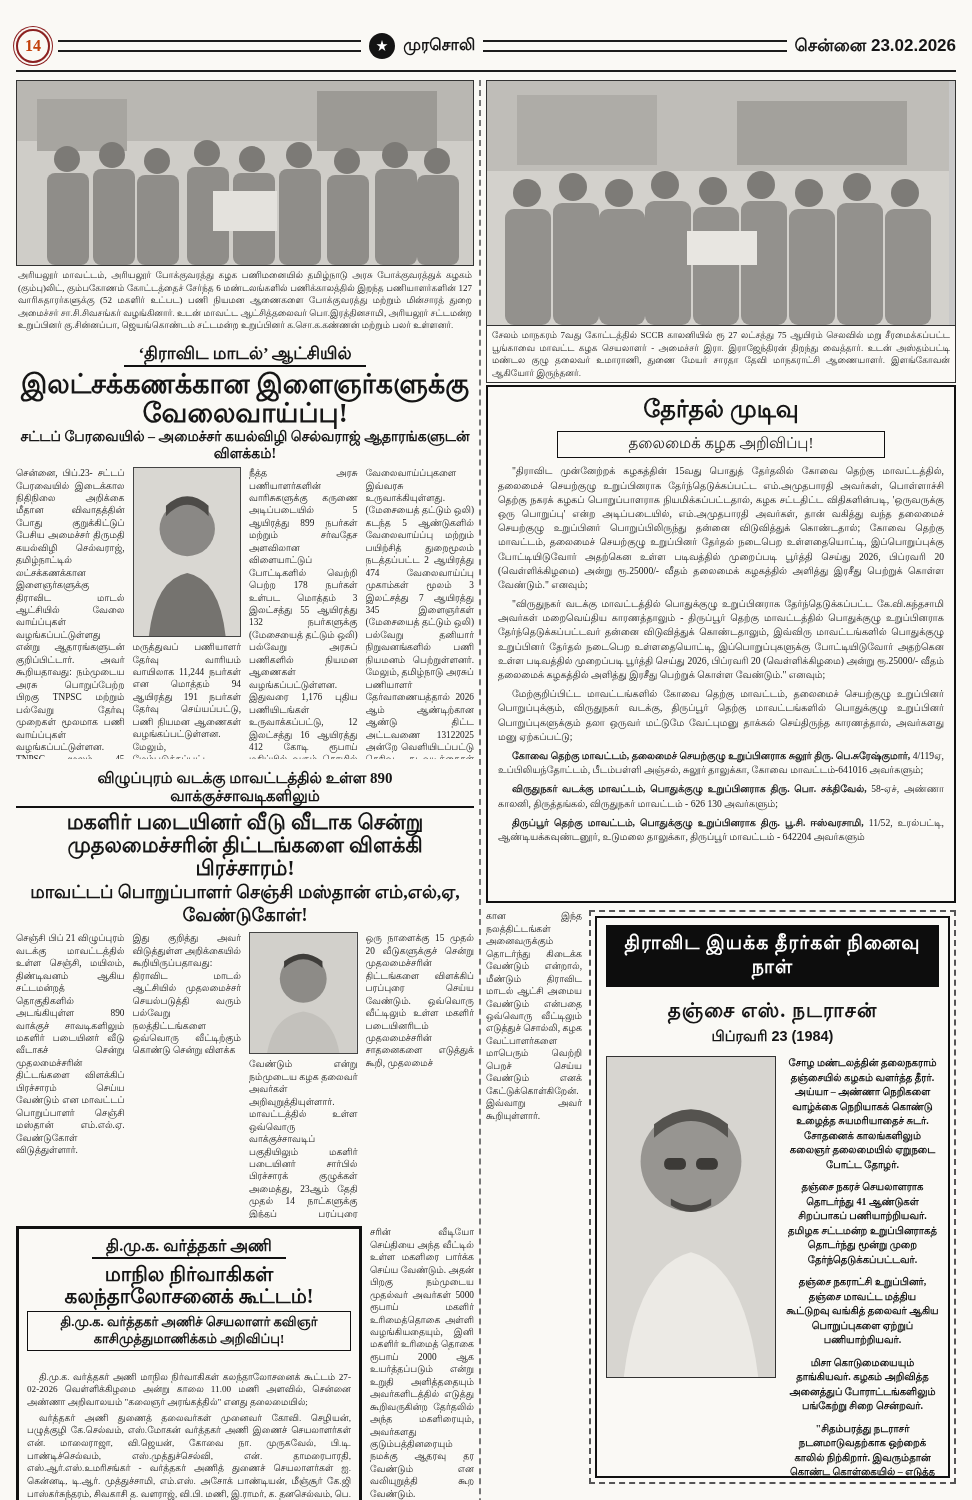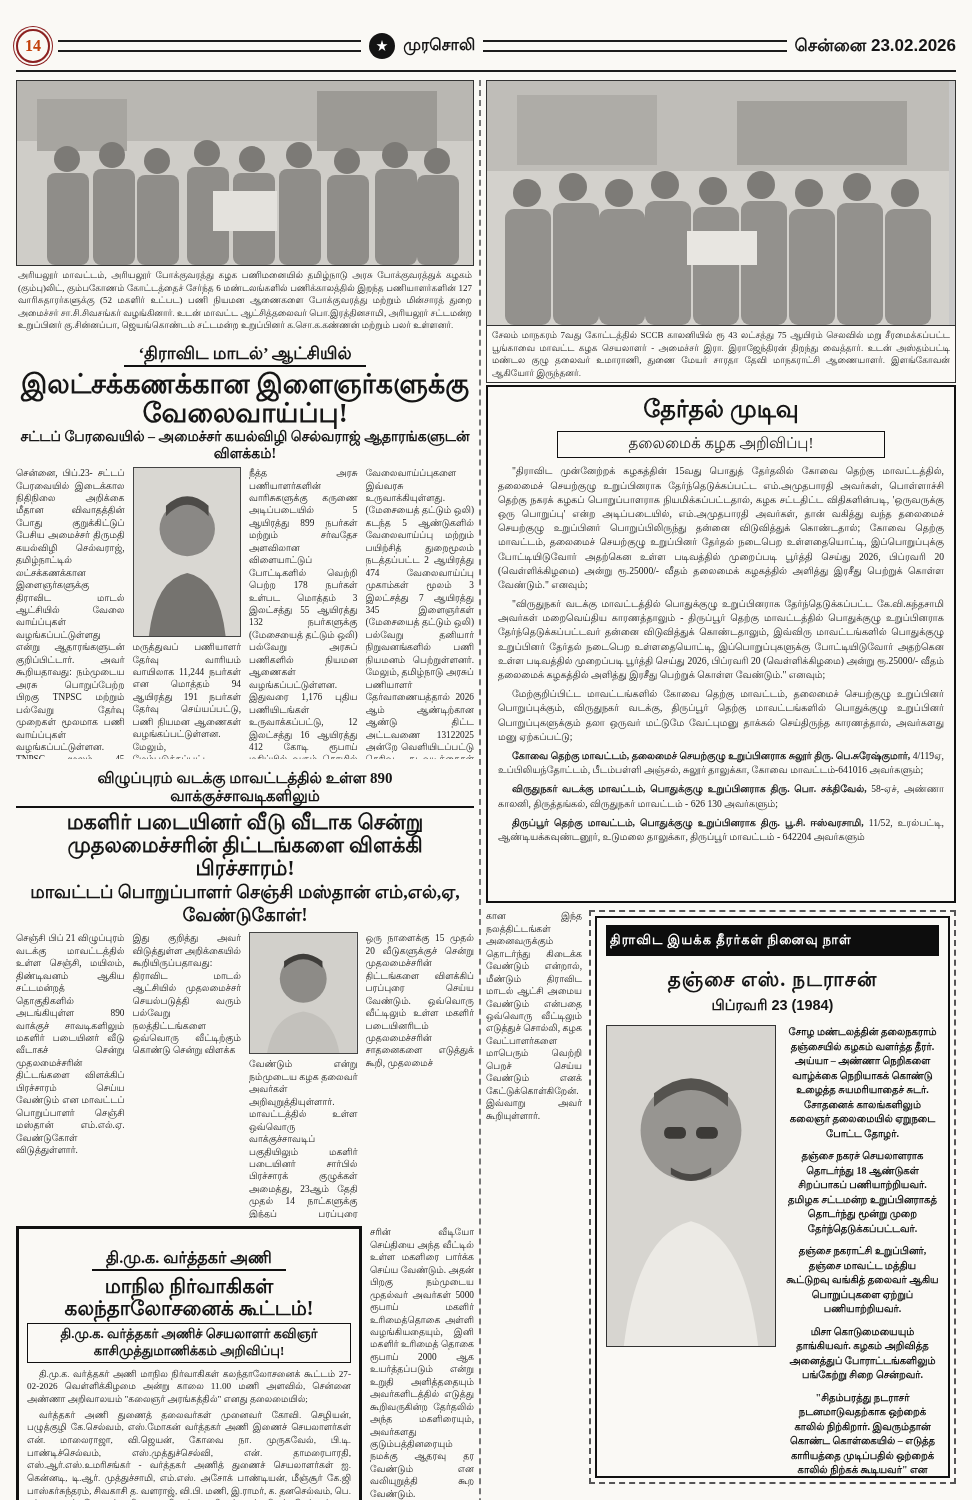--- a/index.html
+++ b/index.html
@@ -49,42 +49,42 @@
 
   
   .k2{font-size:15px;margin-top:10px;}
   .h2a{font-weight:bold;font-size:21px;text-align:center;line-height:1.1;margin:3px 0 2px 0;}
   .sub2{font-weight:bold;font-size:18px;text-align:center;margin-bottom:4px;}
   .body2{height:286px;}
 
   
   .bl-row{display:flex;gap:8px;margin-top:8px;height:388px;}
   .traders{width:324px;flex:0 0 auto;border:3px solid #111;padding:5px 8px;overflow:hidden;}
-  .k3{font-size:16px;margin-top:14px;}
+  .k3{font-size:16px;margin-top:2px;}
   .h3a{font-weight:bold;font-size:20px;text-align:center;line-height:1.1;margin:4px 0 4px 0;}
-  .sub3{border:1.5px solid #111;font-weight:bold;font-size:13px;text-align:center;padding:2px 3px;margin-bottom:5px;}
+  .sub3{border:1.5px solid #111;font-weight:bold;font-size:13px;text-align:center;padding:2px 3px;margin-bottom:20px;}
   .tp{font-size:9.2px;line-height:1.38;text-align:justify;margin:0 0 3px 0;text-indent:12px;}
   .contcol{flex:1;min-width:0;font-size:9.3px;line-height:1.34;text-align:justify;overflow:hidden;}
 
   
   .annbox{border:2px solid #111;margin-top:2px;padding:6px 10px 8px 10px;height:500px;overflow:hidden;}
   .ann-head{font-weight:bold;font-size:13.5px;text-align:center;line-height:1.5;}
   .ann-result{font-weight:bold;font-size:24px;text-align:center;margin:3px 0 5px 0;}
   .ann-sub{border:1.5px solid #111;font-weight:normal;font-size:15px;text-align:center;
            width:72%;margin:0 auto 6px auto;padding:3px 2px;}
   .ann-p{font-size:9.6px;line-height:1.48;text-align:justify;margin:0 0 5px 0;text-indent:14px;}
   .nom{font-size:9.6px;line-height:1.48;text-align:justify;margin:0 0 5px 0;text-indent:14px;}
   .nom .lead{font-weight:bold;}
 
   
   .br-row{display:flex;gap:7px;margin-top:7px;height:574px;}
   .colB{width:96px;flex:0 0 auto;font-size:9.3px;line-height:1.34;text-align:justify;overflow:hidden;}
   .memdash{flex:1;border:2px dashed #555;padding:4px;overflow:hidden;}
   .membox{border:2px solid #111;height:100%;box-sizing:border-box;padding:7px 9px;overflow:hidden;}
-  .membanner{background:#0d0d0d;color:#fff;font-weight:bold;font-size:13px;text-align:left;
+  .membanner{background:#0d0d0d;color:#fff;font-weight:bold;font-size:19px;text-align:center;
              padding:7px 4px;letter-spacing:1px;}
   .memname{font-weight:bold;font-size:20px;text-align:center;margin-top:12px;letter-spacing:1px;}
   .memdate{font-weight:bold;font-size:14.5px;text-align:center;margin:4px 0 10px 0;
            font-family:"Liberation Sans",sans-serif;}
   .memrow{display:flex;gap:10px;}
   .memphoto{width:168px;height:320px;flex:0 0 auto;border:1px solid #333;background:#d5d5d5;overflow:hidden;}
   .memtext{flex:1;min-width:0;}
   .mp{font-weight:bold;font-size:10px;line-height:1.45;text-align:center;margin:0 0 8px 0;}
 
   svg{display:block;}
@@ -241,21 +241,21 @@
                   <rect x="158" y="120" width="46" height="124" rx="9"></rect>
                 <rect x="206" y="126" width="46" height="118" rx="9"></rect>
                   <rect x="254" y="120" width="46" height="124" rx="9"></rect>
                 <rect x="302" y="128" width="46" height="116" rx="9"></rect>
                   <rect x="350" y="122" width="46" height="122" rx="9"></rect>
                 <rect x="398" y="128" width="46" height="116" rx="9"></rect>
               </g>
               <rect x="200" y="150" width="70" height="34" fill="#e8e6e1"></rect>
             </svg>
           </div>
-          <figcaption class="caption caption-boxed">சேலம் மாநகரம் 7வது கோட்டத்தில் SCCB காலனியில் ரூ 43 லட்சத்து 75 ஆயிரம் செலவில் மறு சீரமைக்கப்பட்ட பூங்காவை மாவட்ட கழக செயலாளர் - அமைச்சர் இரா. இராஜேந்திரன் திறந்து வைத்தார். உடன் அஸ்தம்பட்டி மண்டல குழு தலைவர் உமாராணி, துணை மேயர் சாரதா தேவி மாநகராட்சி ஆணையாளர். இளங்கோவன் ஆகியோர் இருந்தனர்.</figcaption>
+          <figcaption class="caption caption-boxed">சேலம் மாநகரம் 7வது கோட்டத்தில் SCCB காலனியில் ரூ 27 லட்சத்து 75 ஆயிரம் செலவில் மறு சீரமைக்கப்பட்ட பூங்காவை மாவட்ட கழக செயலாளர் - அமைச்சர் இரா. இராஜேந்திரன் திறந்து வைத்தார். உடன் அஸ்தம்பட்டி மண்டல குழு தலைவர் உமாராணி, துணை மேயர் சாரதா தேவி மாநகராட்சி ஆணையாளர். இளங்கோவன் ஆகியோர் இருந்தனர்.</figcaption>
         </figure>
 
         <section class="annbox">
           <div class="ann-result">தேர்தல் முடிவு</div>
           <div class="ann-sub">தலைமைக் கழக அறிவிப்பு!</div>
           <p class="ann-p">"திராவிட முன்னேற்றக் கழகத்தின் 15வது பொதுத் தேர்தலில் கோவை தெற்கு மாவட்டத்தில், தலைமைச் செயற்குழு உறுப்பினராக தேர்ந்தெடுக்கப்பட்ட எம்.அமுதபாரதி அவர்கள், பொள்ளாச்சி தெற்கு நகரக் கழகப் பொறுப்பாளராக நியமிக்கப்பட்டதால், கழக சட்டதிட்ட விதிகளின்படி, 'ஒருவருக்கு ஒரு பொறுப்பு' என்ற அடிப்படையில், எம்.அமுதபாரதி அவர்கள், தான் வகித்து வந்த தலைமைச் செயற்குழு உறுப்பினர் பொறுப்பிலிருந்து தன்னை விடுவித்துக் கொண்டதால்; கோவை தெற்கு மாவட்டம், தலைமைச் செயற்குழு உறுப்பினர் தேர்தல் நடைபெற உள்ளதையொட்டி, இப்பொறுப்புக்கு போட்டியிடுவோர் அதற்கென உள்ள படிவத்தில் முறைப்படி பூர்த்தி செய்து 2026, பிப்ரவரி 20 (வெள்ளிக்கிழமை) அன்று ரூ.25000/- வீதம் தலைமைக் கழகத்தில் அளித்து இரசீது பெற்றுக் கொள்ள வேண்டும்." எனவும்;</p>
           <p class="ann-p">"விருதுநகர் வடக்கு மாவட்டத்தில் பொதுக்குழு உறுப்பினராக தேர்ந்தெடுக்கப்பட்ட கே.வி.கந்தசாமி அவர்கள் மறைவெய்திய காரணத்தாலும் - திருப்பூர் தெற்கு மாவட்டத்தில் பொதுக்குழு உறுப்பினராக தேர்ந்தெடுக்கப்பட்டவர் தன்னை விடுவித்துக் கொண்டதாலும், இவ்விரு மாவட்டங்களில் பொதுக்குழு உறுப்பினர் தேர்தல் நடைபெற உள்ளதையொட்டி, இப்பொறுப்புகளுக்கு போட்டியிடுவோர் அதற்கென உள்ள படிவத்தில் முறைப்படி பூர்த்தி செய்து 2026, பிப்ரவரி 20 (வெள்ளிக்கிழமை) அன்று ரூ.25000/- வீதம் தலைமைக் கழகத்தில் அளித்து இரசீது பெற்றுக் கொள்ள வேண்டும்." எனவும்;</p>
           <p class="ann-p">மேற்குறிப்பிட்ட மாவட்டங்களில் கோவை தெற்கு மாவட்டம், தலைமைச் செயற்குழு உறுப்பினர் பொறுப்புக்கும், விருதுநகர் வடக்கு, திருப்பூர் தெற்கு மாவட்டங்களில் பொதுக்குழு உறுப்பினர் பொறுப்புகளுக்கும் தலா ஒருவர் மட்டுமே வேட்புமனு தாக்கல் செய்திருந்த காரணத்தால், அவர்களது மனு ஏற்கப்பட்டு;</p>
           <p class="nom">
             <span class="lead">கோவை தெற்கு மாவட்டம், தலைமைச் செயற்குழு உறுப்பினராக சுலூர் திரு. பெ.சுரேஷ்குமார்,</span><span> 4/119ஏ, உப்பிலியந்தோட்டம், பீடம்பள்ளி அஞ்சல், சுலூர் தாலுக்கா, கோவை மாவட்டம்-641016 அவர்களும்;</span>
@@ -283,21 +283,21 @@
                     <circle cx="50" cy="62" r="30" fill="#979591"></circle>
                     <path d="M10 190 Q18 124 50 116 Q82 124 90 190 Z" fill="#eceae5"></path>
                     <path d="M28 48 Q50 28 72 48 L72 40 Q50 22 28 40 Z" fill="#55534f"></path>
                     <rect x="34" y="60" width="13" height="7" rx="3" fill="#3c3a37"></rect>
                     <rect x="53" y="60" width="13" height="7" rx="3" fill="#3c3a37"></rect>
                     <path d="M38 84 Q50 92 62 84 L62 88 Q50 96 38 88 Z" fill="#4a4845"></path>
                   </svg>
                 </div>
                 <div class="memtext">
                   <p class="mp">சோழ மண்டலத்தின் தலைநகராம் தஞ்சையில் கழகம் வளர்த்த தீரர். அய்யா – அண்ணா நெறிகளை வாழ்க்கை நெறியாகக் கொண்டு உழைத்த சுயமரியாதைச் சுடர். சோதனைக் காலங்களிலும் கலைஞர் தலைமையில் ஏறுநடை போட்ட தோழர்.</p>
-                  <p class="mp">தஞ்சை நகரச் செயலாளராக தொடர்ந்து 18 ஆண்டுகள் சிறப்பாகப் பணியாற்றியவர். தமிழக சட்டமன்ற உறுப்பினராகத் தொடர்ந்து மூன்று முறை தேர்ந்தெடுக்கப்பட்டவர்.</p>
+                  <p class="mp">தஞ்சை நகரச் செயலாளராக தொடர்ந்து 41 ஆண்டுகள் சிறப்பாகப் பணியாற்றியவர். தமிழக சட்டமன்ற உறுப்பினராகத் தொடர்ந்து மூன்று முறை தேர்ந்தெடுக்கப்பட்டவர்.</p>
                   <p class="mp">தஞ்சை நகராட்சி உறுப்பினர், தஞ்சை மாவட்ட மத்திய கூட்டுறவு வங்கித் தலைவர் ஆகிய பொறுப்புகளை ஏற்றுப் பணியாற்றியவர்.</p>
                   <p class="mp">மிசா கொடுமையையும் தாங்கியவர். கழகம் அறிவித்த அனைத்துப் போராட்டங்களிலும் பங்கேற்று சிறை சென்றவர்.</p>
                   <p class="mp">"சிதம்பரத்து நடராசர் நடனமாடுவதற்காக ஒற்றைக் காலில் நிற்கிறார். இவரும்தான் கொண்ட கொள்கையில் – எடுத்த காரியத்தை முடிப்பதில் ஒற்றைக் காலில் நிற்கக் கூடியவர்" என தலைவர் கலைஞர் அவர்களால் புகழாரம் சூட்டப்பட்டவர்.</p>
                 </div>
               </div>
 
             </div>
           </section>
         </div>
 

